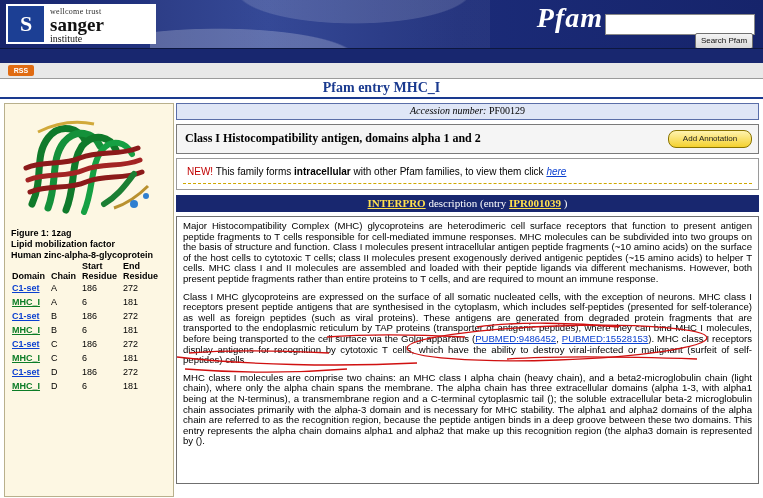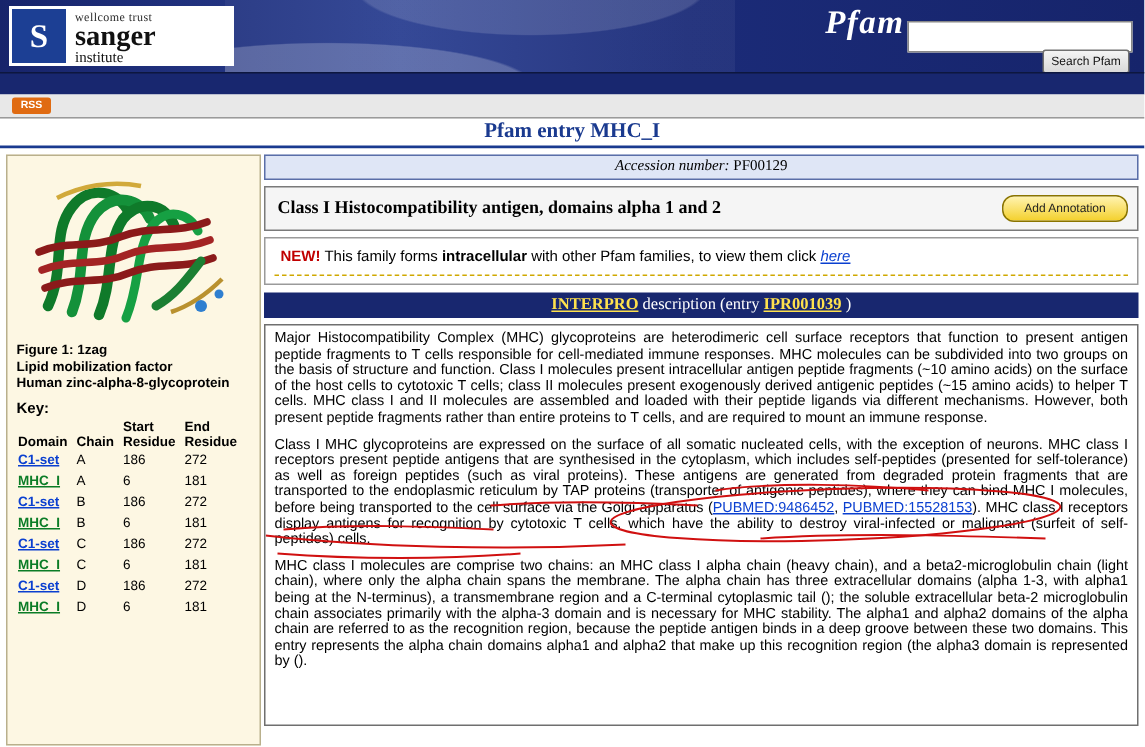--- a/index.html
+++ b/index.html
@@ -41,21 +41,21 @@
   .sanger-text{
     position:absolute;left:50px;top:7px;color:#14307e;
     font-family:"Liberation Serif", serif;
   }
   .sanger-text .t1{font-size:8px;letter-spacing:.3px;color:#2b2b2b;}
   .sanger-text .t2{font-size:19px;font-weight:bold;line-height:17px;color:#111;}
   .sanger-text .t3{font-size:10px;line-height:11px;color:#111;}
   .pfam-word{
     position:absolute;right:160px;top:2px;
     font-family:"Liberation Serif", serif;
-    font-size:22px;font-weight:bold;font-style:italic;color:#ffffff;
+    font-size:28px;font-weight:bold;font-style:italic;color:#ffffff;
     letter-spacing:1px;
   }
   .searchbox{
     position:absolute;right:8px;top:14px;width:144px;height:17px;
     background:#fff;border:1px solid #888;
   }
   .searchbtn{
     position:absolute;right:10px;top:33px;width:56px;height:14px;
     background:linear-gradient(#f4f4f4,#d9d9d9);
     border:1px solid #707070;border-radius:2px;
@@ -142,21 +142,21 @@
     border:1px solid #8a7400;border-radius:8px;
     font-size:8px;text-align:center;line-height:15px;color:#222;
   }
   .newsbox{
     margin-top:4px;height:30px;background:#ffffff;border:1px solid #9a9a9a;
     position:relative;
   }
   .newsbox .line{
     position:absolute;left:10px;top:7px;font-size:10px;
   }
-  .newsbox .new{color:#c00000;font-weight:bold;}
+  .newsbox .new{color:#c00000;font-weight:normal;}
   .newsbox a{color:#0a3fd0;text-decoration:underline;font-style:italic;}
   .dashed{
     position:absolute;left:6px;right:6px;top:24px;
     border-top:1px dashed #cfa800;height:0;
   }
   .interpro{
     margin-top:5px;height:17px;background:#18276f;color:#fff;
     text-align:center;font-size:11px;line-height:16px;
     font-family:"Liberation Serif", serif;
   }
@@ -234,21 +234,20 @@
           <circle cx="132" cy="88" r="3" fill="#2f7fd0"></circle>
         </svg>
       </div>
 
       <div class="figcap">
         <div>Figure 1: 1zag</div>
         <div>Lipid mobilization factor</div>
         <div>Human zinc-alpha-8-glycoprotein</div>
       </div>
 
-      <div class="keyword">Key:</div>
 
       <table class="keytbl">
         <thead>
           <tr>
             <th>Domain</th>
             <th>Chain</th>
             <th>
               <span>Start</span><br>
               <span>Residue</span>
             </th>

